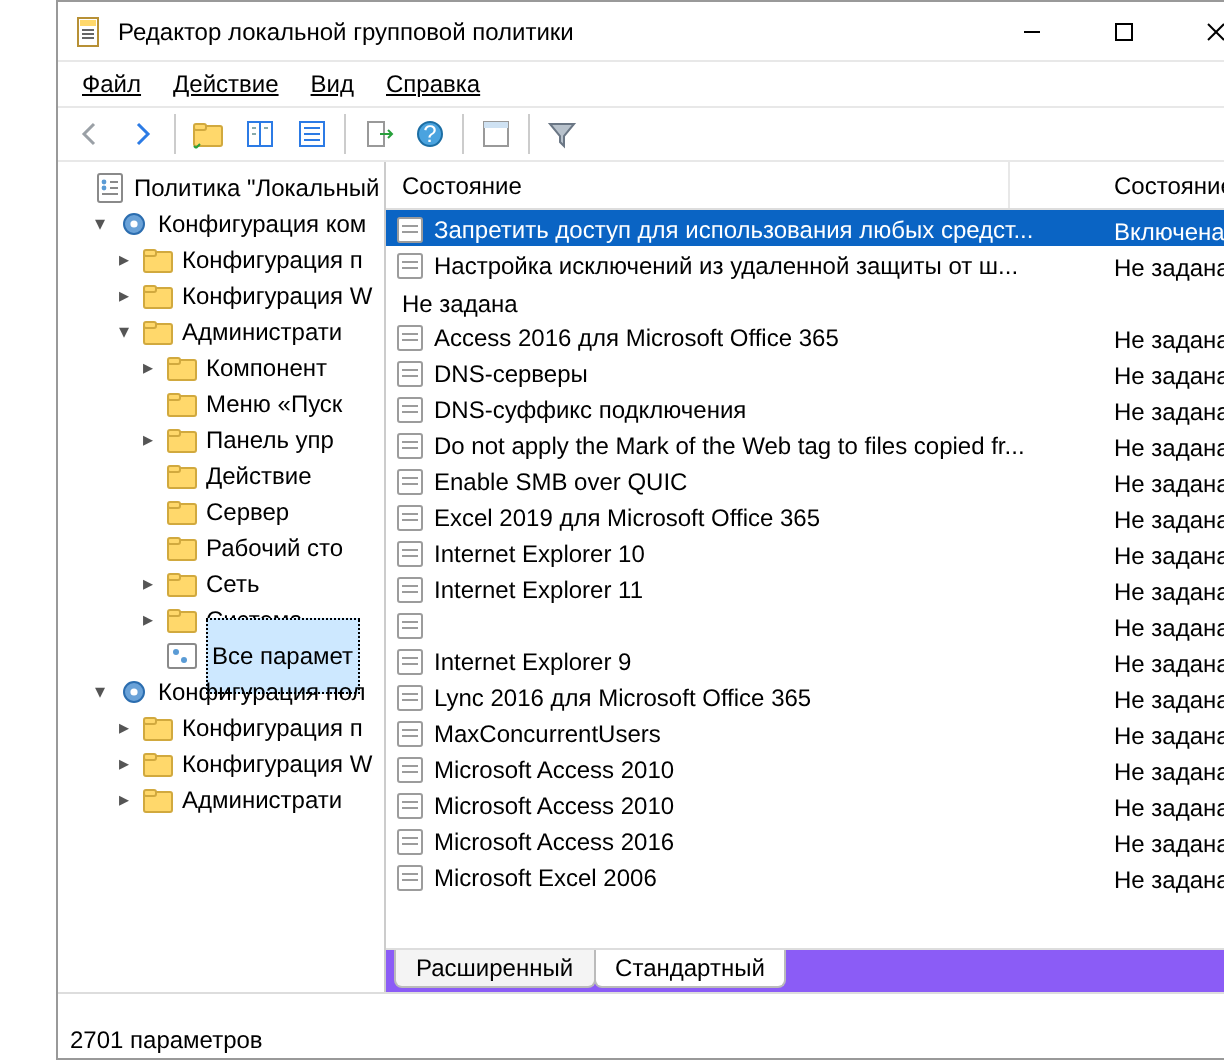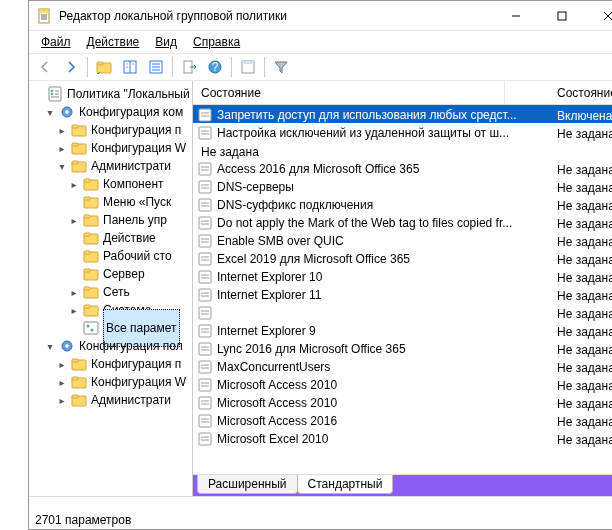--- a/index.html
+++ b/index.html
@@ -235,28 +235,28 @@
           <svg class="folder-icon" viewBox="0 0 16 16">
             <use href="#i-folder"></use>
           </svg>
           <span>Действие</span>
         </div>
       <div class="node ind3">
           <span class="arrow"> </span>
           <svg class="folder-icon" viewBox="0 0 16 16">
             <use href="#i-folder"></use>
           </svg>
+          <span>Сервер</span>
+        </div>
+      <div class="node ind3">
+          <span class="arrow"> </span>
+          <svg class="folder-icon" viewBox="0 0 16 16">
+            <use href="#i-folder"></use>
+          </svg>
           <span>Рабочий сто</span>
-        </div>
-      <div class="node ind3">
-          <span class="arrow"> </span>
-          <svg class="folder-icon" viewBox="0 0 16 16">
-            <use href="#i-folder"></use>
-          </svg>
-          <span>Сервер</span>
         </div>
       <div class="node ind3">
           <span class="arrow">▸</span>
           <svg class="folder-icon" viewBox="0 0 16 16">
             <use href="#i-folder"></use>
           </svg>
           <span>Сеть</span>
         </div>
       <div class="node ind3">
           <span class="arrow">▸</span>
@@ -465,21 +465,21 @@
               </svg>
               <span class="txt">Microsoft Access 2016</span>
             </div>
             <div class="c2">Не задана</div>
           </div>
           <div class="row">
             <div class="c1">
               <svg viewBox="0 0 16 16" width="16" height="16">
                 <use href="#i-setting"></use>
               </svg>
-              <span class="txt">Microsoft Excel 2010</span>
+              <span class="txt">Microsoft Excel 2006</span>
             </div>
             <div class="c2">Не задана</div>
           </div>
         </div>
       <div class="tabs">
         <div class="tab inactive"><span>Расширенный</span></div>
         <div class="tab"><span>Стандартный</span></div>
       </div>
     </div>
   </div>

